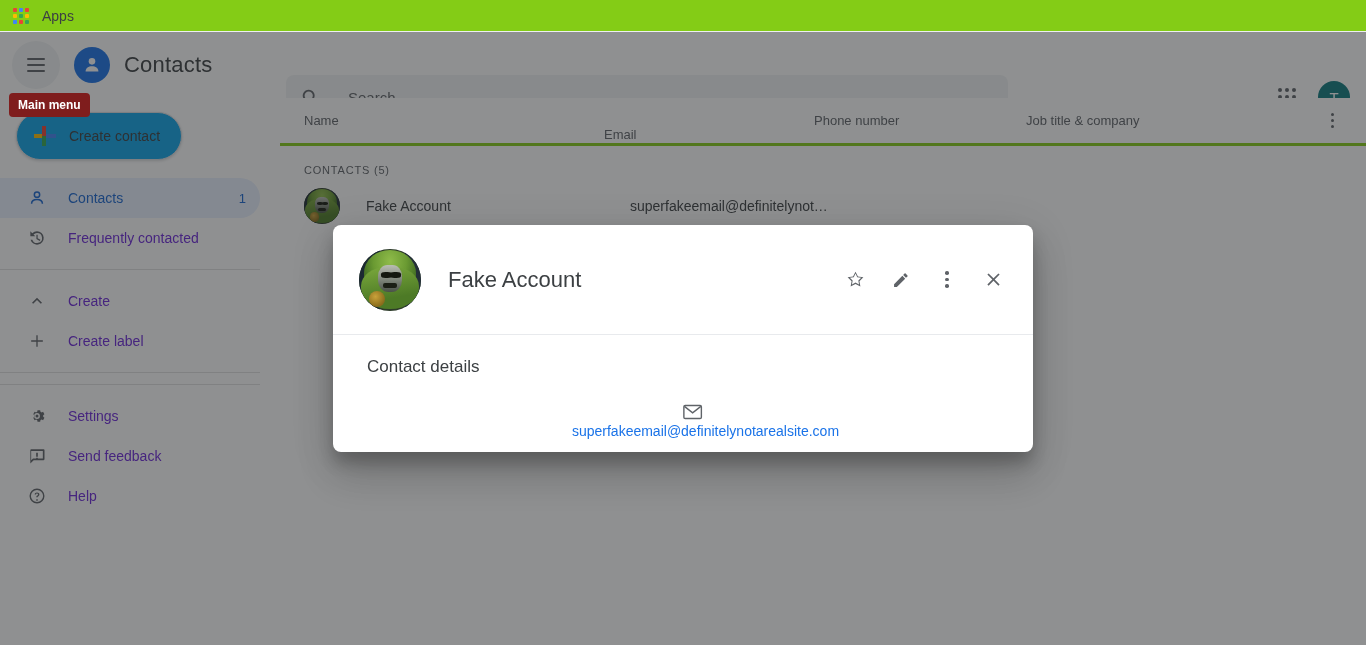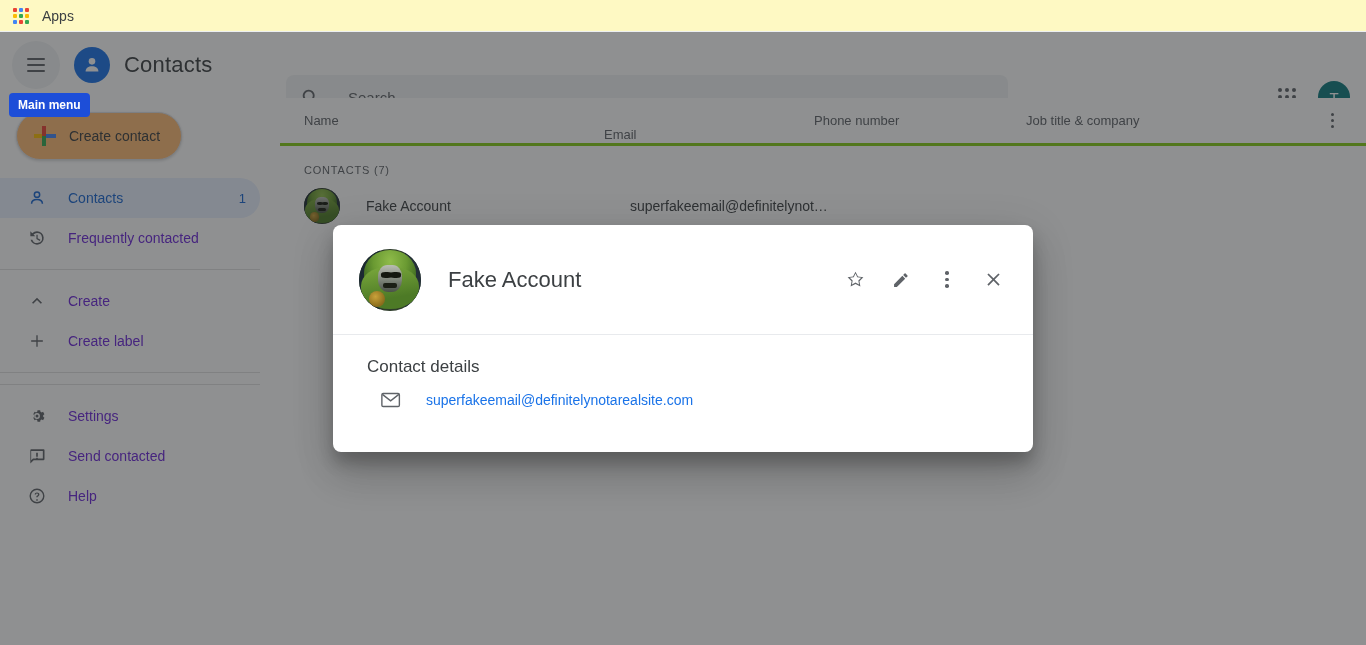--- a/index.html
+++ b/index.html
@@ -10,21 +10,21 @@
     background: #ffffff;
   }
 
   
   #app-root { position: absolute; inset: 0; }
 
   
   .apps-strip {
     position: absolute; top: 0; left: 0;
     width: 1366px; height: 32px;
-    background: #fef9c3;
+    background: #84cc16;
     display: flex; align-items: center;
     padding-left: 12px;
     border-bottom: 1px solid #eceff1;
     z-index: 3;
   }
   .apps-grid-icon {
     width: 18px; height: 18px;
     display: grid;
     grid-template-columns: repeat(3, 4px);
     grid-template-rows: repeat(3, 4px);
@@ -110,21 +110,21 @@
   .sidebar {
     position: absolute; top: 98px; left: 0;
     width: 280px; height: 547px;
     background: #ffffff;
     padding-top: 14px;
   }
   .create-contact {
     margin-left: 16px;
     width: 166px; height: 48px;
     border-radius: 24px;
-    background: #fdba74;
+    background: #0ea5e9;
     border: 1px solid #dadce0;
     box-shadow: 0 1px 3px rgba(60,64,67,.22);
     display: flex; align-items: center; gap: 12px;
     padding-left: 16px;
     cursor: pointer;
   }
   .plus-icon { width: 24px; height: 24px; position: relative; }
   .plus-icon .h1 { position:absolute; top:10px; left:1px; width:11px; height:4px; background:#fbbc04; }
   .plus-icon .h2 { position:absolute; top:10px; left:12px; width:11px; height:4px; background:#4285f4; }
   .plus-icon .v1 { position:absolute; left:9px; top:2px; width:4px; height:10px; background:#ea4335; }
@@ -184,21 +184,21 @@
   .scrim {
     position: absolute; top: 32px; left: 0;
     width: 1366px; height: 613px;
     background: rgba(32,33,36,0.5);
     z-index: 10;
   }
 
   
   .tooltip {
     position: absolute; left: 9px; top: 93px;
-    background: #1d4ed8; color: #ffffff;
+    background: #7f1d1d; color: #ffffff;
     font-size: 12px; font-weight: 700;
     padding: 5px 9px; border-radius: 4px;
     z-index: 20;
   }
 
   
   .modal {
     position: absolute; left: 333px; top: 225px;
     width: 700px; height: 227px;
     background: #ffffff;
@@ -219,21 +219,21 @@
     width: 32px; height: 32px; border-radius: 50%;
     display:flex; align-items:center; justify-content:center;
     cursor: pointer; background: transparent; border: none;
   }
   .icon-btn svg { width: 21px; height: 21px; fill: #5f6368; }
   .vdots { display:flex; flex-direction:column; gap:3px; align-items:center; }
   .vdots i { width:3.5px; height:3.5px; border-radius:50%; background:#5f6368; display:block; }
 
   .modal-body { padding: 22px 26px 0 26px; }
   .contact-details-title { font-size: 17px; color: #3c4043; margin-left: 8px; }
-  .detail-row { display:flex; align-items:center; margin-top: 15px; padding-left: 22px; }
+  .detail-row { display:flex; align-items:center; margin-top: 24px; padding-left: 22px; flex-direction: column; }
   .mail-icon { width: 22px; flex: 0 0 22px; display:flex; align-items:center; }
   .mail-icon svg { width: 21px; height: 16px; fill: none; stroke: #5f6368; stroke-width: 1.6; }
   .detail-value { margin-left: 23px; font-size: 14px; color: #1a73e8; cursor: pointer; }
 
   
   .avatar-art { width: 100%; height: 100%; position: relative; background: #2d3b2a; }
   .avatar-art .bg-l { position:absolute; left:0; top:0; width:34%; height:100%; background:#1c2a32; }
   .avatar-art .bg-r { position:absolute; right:0; top:0; width:26%; height:100%; background:#232f38; }
   .avatar-art .hood { position:absolute; left:8%; top:2%; width:84%; height:74%;
         background: radial-gradient(ellipse at 50% 25%, #8fbb4a 0%, #6a9a32 45%, #3f6a22 80%); border-radius: 50% 50% 42% 42%; }
@@ -375,21 +375,21 @@
         </span>
         <span class="nlabel">Settings</span>
       </div>
 
       <div class="nav-item">
         <span class="nic">
           <svg viewBox="0 0 24 24">
               <path d="M4 4h16a1 1 0 0 1 1 1v11a1 1 0 0 1-1 1H8l-4 4V5a1 1 0 0 1 1-1zm1 2v11.2L7.2 15H19V6zm6 2h2v5h-2zm0 6h2v2h-2z"></path>
             </svg>
         </span>
-        <span class="nlabel">Send contacted</span>
+        <span class="nlabel">Send feedback</span>
       </div>
 
       <div class="nav-item">
         <span class="nic">
           <svg viewBox="0 0 24 24">
               <path d="M12 3a9 9 0 1 0 0 18 9 9 0 0 0 0-18zm0 1.7a7.3 7.3 0 1 1 0 14.6 7.3 7.3 0 0 1 0-14.6zm-.9 11.2h1.8v1.8h-1.8zm.9-8.2c-1.6 0-2.8 1-2.8 2.6h1.6c0-.8.5-1.3 1.2-1.3s1.2.4 1.2 1.1c0 .6-.36.95-.92 1.38-.7.53-1.18 1.07-1.18 2.12h1.6c0-.7.36-1 .95-1.45.7-.53 1.25-1.15 1.25-2.1 0-1.5-1.25-2.34-2.9-2.34z"></path>
             </svg>
         </span>
         <span class="nlabel">Help</span>
       </div>
@@ -402,21 +402,21 @@
       <div class="col-email">Email</div>
       <div class="col-phone">Phone number</div>
       <div class="col-job">Job title &amp; company</div>
       <div class="more-dots">
           <i></i>
           <i></i>
           <i></i>
         </div>
     </div>
 
-    <div class="section-label">CONTACTS (7)</div>
+    <div class="section-label">CONTACTS (5)</div>
 
     <div class="contact-row">
       <div class="row-avatar">
         <div class="avatar-art">
           <div class="bg-l"></div>
             <div class="bg-r"></div>
           <div class="hood"></div>
             <div class="hood2"></div>
           <div class="face"></div>
           <div class="eye l"></div>

